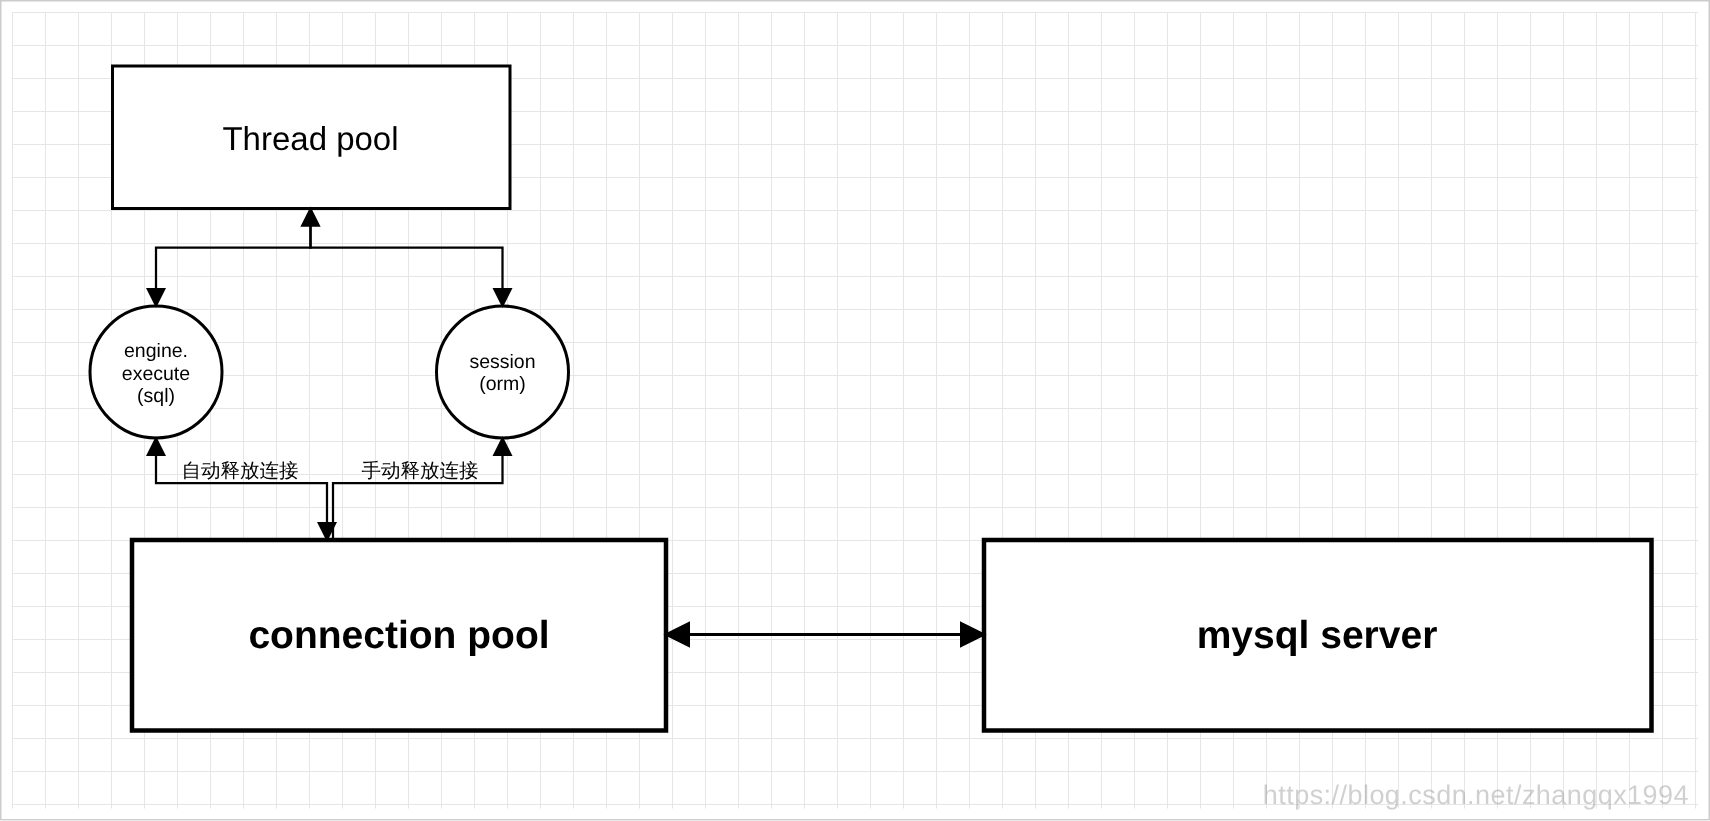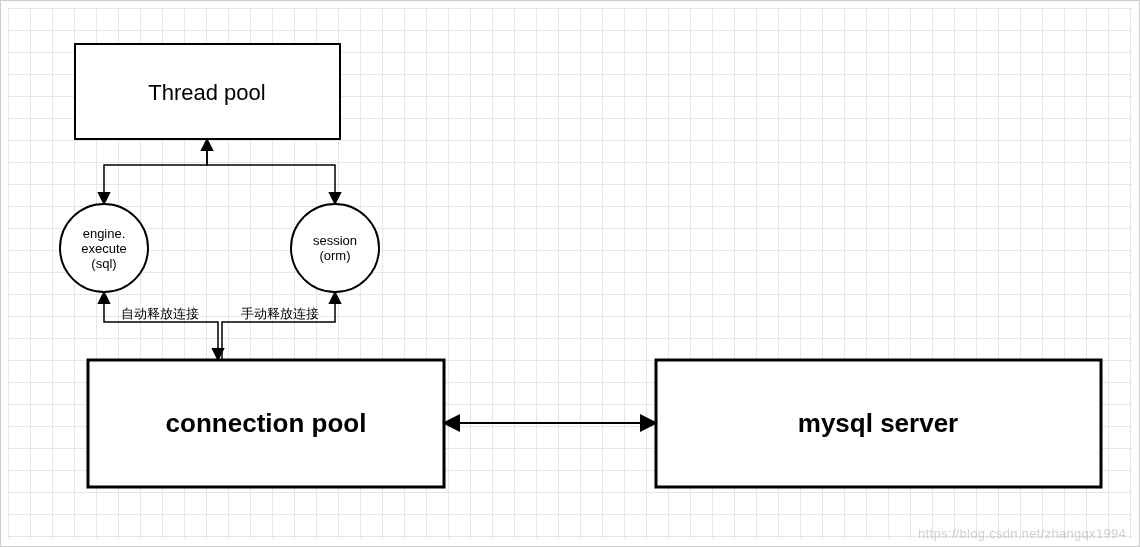--- a/index.html
+++ b/index.html
@@ -33,21 +33,21 @@
   svg.diagram {
     position: absolute;
     left: 0; top: 0;
     width: 1140px;
     height: 547px;
   }
   .watermark {
     position: absolute;
     right: 14px;
     bottom: 6px;
-    font-size: 13px;
+    font-size: 18px;
     color: rgba(120,120,120,0.35);
     letter-spacing: 0.3px;
     font-family: Arial, sans-serif;
   }
   text { font-family: Arial, "Microsoft YaHei", sans-serif; }
 </style>
 </head>
 <body>
 
 <div class="outer-border"></div>

